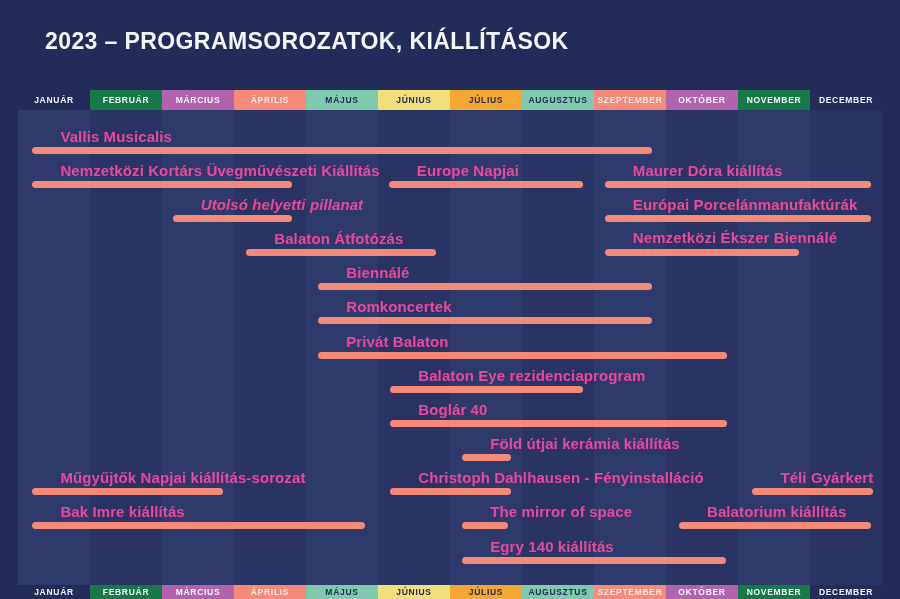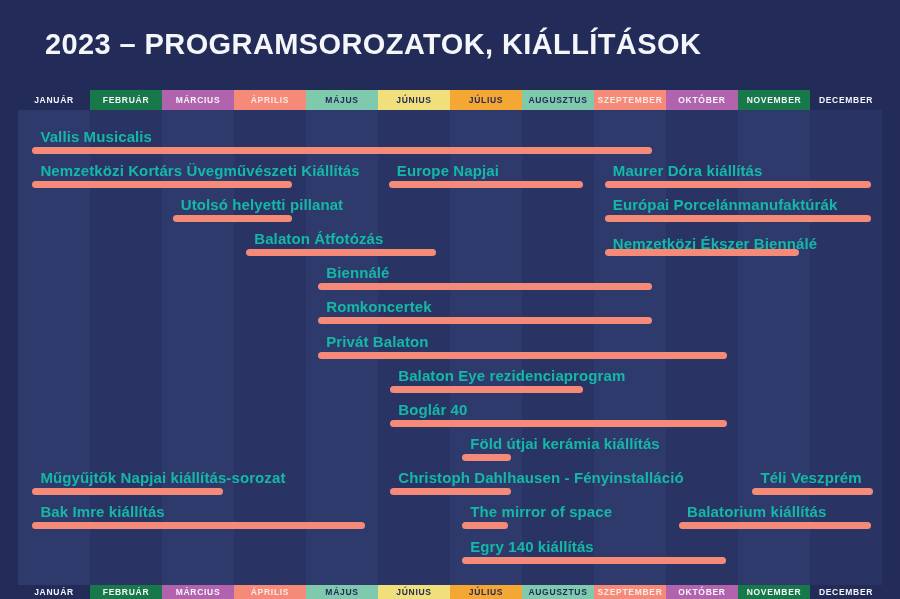--- a/index.html
+++ b/index.html
@@ -5,38 +5,38 @@
   html,body{margin:0;padding:0;background:#1a2248;}
   .stage{
     position:relative;
     width:900px;height:599px;
     background:#232c59;
     overflow:hidden;
     font-family:"Liberation Sans","DejaVu Sans",sans-serif;
   }
   .title{
     position:absolute;left:45px;top:28px;margin:0;
-    font-size:29px;font-weight:700;letter-spacing:.4px;
+    font-size:23px;font-weight:700;letter-spacing:.4px;
     color:#f5f6fa;white-space:nowrap;
   }
   .strip{position:absolute;left:0;width:900px;padding-left:33px;}
   .strip-top{top:90px;height:20px;}
   .strip-bottom{top:585px;height:14px;}
   .month-cell{
     position:absolute;top:0;height:100%;
     display:flex;align-items:center;justify-content:center;
     font-size:8.5px;font-weight:700;letter-spacing:.7px;
     white-space:nowrap;
   }
   .chart{position:absolute;left:0;top:110px;width:900px;height:475px;}
   .col{position:absolute;top:0;height:100%;}
   .event-label{
     position:absolute;
     font-size:15px;font-weight:600;line-height:17px;
-    color:#14b8a6;white-space:nowrap;letter-spacing:.1px;
+    color:#ec4899;white-space:nowrap;letter-spacing:.1px;margin-left:20px;
   }
   .event-bar{
     position:absolute;height:7px;border-radius:4px;
   }
 </style>
 </head>
 <body>
 
 <div class="stage">
   <h1 class="title">2023 – PROGRAMSOROZATOK, KIÁLLÍTÁSOK</h1>
@@ -73,45 +73,45 @@
       </div>
     <div>
         <div class="event-label" style="left: 40.4px; top: 17.5px;">Vallis Musicalis</div>
         <div class="event-bar" style="left: 32.4px; width: 619.2px; top: 36.5px; background: rgb(245, 138, 121);"></div>
         <div class="event-label" style="left: 40.4px; top: 51.67px;">Nemzetközi Kortárs Üvegművészeti Kiállítás</div>
         <div class="event-bar" style="left: 32.4px; width: 259.2px; top: 70.67px; background: rgb(245, 138, 121);"></div>
         <div class="event-label" style="left: 396.8px; top: 51.67px;">Europe Napjai</div>
         <div class="event-bar" style="left: 388.8px; width: 194.4px; top: 70.67px; background: rgb(245, 138, 121);"></div>
         <div class="event-label" style="left: 612.8px; top: 51.67px;">Maurer Dóra kiállítás</div>
         <div class="event-bar" style="left: 604.8px; width: 266.4px; top: 70.67px; background: rgb(245, 138, 121);"></div>
-        <div class="event-label" style="left: 180.8px; top: 85.84px;">Utolsó helyetti pillanat</div>
+        <div class="event-label" style="left: 180.8px; top: 85.84px; font-style: italic;">Utolsó helyetti pillanat</div>
         <div class="event-bar" style="left: 172.8px; width: 118.8px; top: 104.84px; background: rgb(245, 138, 121);"></div>
         <div class="event-label" style="left: 612.8px; top: 85.84px;">Európai Porcelánmanufaktúrák</div>
         <div class="event-bar" style="left: 604.8px; width: 266.4px; top: 104.84px; background: rgb(245, 138, 121);"></div>
         <div class="event-label" style="left: 254.24px; top: 120.01px;">Balaton Átfotózás</div>
         <div class="event-bar" style="left: 246.24px; width: 189.36px; top: 139.01px; background: rgb(245, 138, 121);"></div>
-        <div class="event-label" style="left: 612.8px; top: 125px;">Nemzetközi Ékszer Biennálé</div>
+        <div class="event-label" style="left: 612.8px; top: 119px;">Nemzetközi Ékszer Biennálé</div>
         <div class="event-bar" style="left: 604.8px; width: 194.4px; top: 139.01px; background: rgb(245, 138, 121);"></div>
         <div class="event-label" style="left: 326.24px; top: 154.18px;">Biennálé</div>
         <div class="event-bar" style="left: 318.24px; width: 333.36px; top: 173.18px; background: rgb(245, 138, 121);"></div>
         <div class="event-label" style="left: 326.24px; top: 188.35px;">Romkoncertek</div>
         <div class="event-bar" style="left: 318.24px; width: 333.36px; top: 207.35px; background: rgb(245, 138, 121);"></div>
         <div class="event-label" style="left: 326.24px; top: 222.52px;">Privát Balaton</div>
         <div class="event-bar" style="left: 318.24px; width: 408.96px; top: 241.52px; background: rgb(245, 138, 121);"></div>
         <div class="event-label" style="left: 398.24px; top: 256.69px;">Balaton Eye rezidenciaprogram</div>
         <div class="event-bar" style="left: 390.24px; width: 192.96px; top: 275.69px; background: rgb(245, 138, 121);"></div>
         <div class="event-label" style="left: 398.24px; top: 290.86px;">Boglár 40</div>
         <div class="event-bar" style="left: 390.24px; width: 336.96px; top: 309.86px; background: rgb(245, 138, 121);"></div>
         <div class="event-label" style="left: 470.24px; top: 325.03px;">Föld útjai kerámia kiállítás</div>
         <div class="event-bar" style="left: 462.24px; width: 48.96px; top: 344.03px; background: rgb(245, 138, 121);"></div>
         <div class="event-label" style="left: 40.4px; top: 359.2px;">Műgyűjtők Napjai kiállítás-sorozat</div>
         <div class="event-bar" style="left: 32.4px; width: 190.8px; top: 378.2px; background: rgb(245, 138, 121);"></div>
         <div class="event-label" style="left: 398.24px; top: 359.2px;">Christoph Dahlhausen - Fényinstalláció</div>
         <div class="event-bar" style="left: 390.24px; width: 120.96px; top: 378.2px; background: rgb(245, 138, 121);"></div>
-        <div class="event-label" style="left: 760.4px; top: 359.2px;">Téli Veszprém</div>
+        <div class="event-label" style="left: 760.4px; top: 359.2px;">Téli Gyárkert</div>
         <div class="event-bar" style="left: 752.4px; width: 120.24px; top: 378.2px; background: rgb(245, 138, 121);"></div>
         <div class="event-label" style="left: 40.4px; top: 393.37px;">Bak Imre kiállítás</div>
         <div class="event-bar" style="left: 32.4px; width: 332.64px; top: 412.37px; background: rgb(245, 138, 121);"></div>
         <div class="event-label" style="left: 470.24px; top: 393.37px;">The mirror of space</div>
         <div class="event-bar" style="left: 462.24px; width: 45.36px; top: 412.37px; background: rgb(245, 138, 121);"></div>
         <div class="event-label" style="left: 686.96px; top: 393.37px;">Balatorium kiállítás</div>
         <div class="event-bar" style="left: 678.96px; width: 192.24px; top: 412.37px; background: rgb(245, 138, 121);"></div>
         <div class="event-label" style="left: 470.24px; top: 427.54px;">Egry 140 kiállítás</div>
         <div class="event-bar" style="left: 462.24px; width: 263.52px; top: 446.54px; background: rgb(245, 138, 121);"></div>
       </div>

